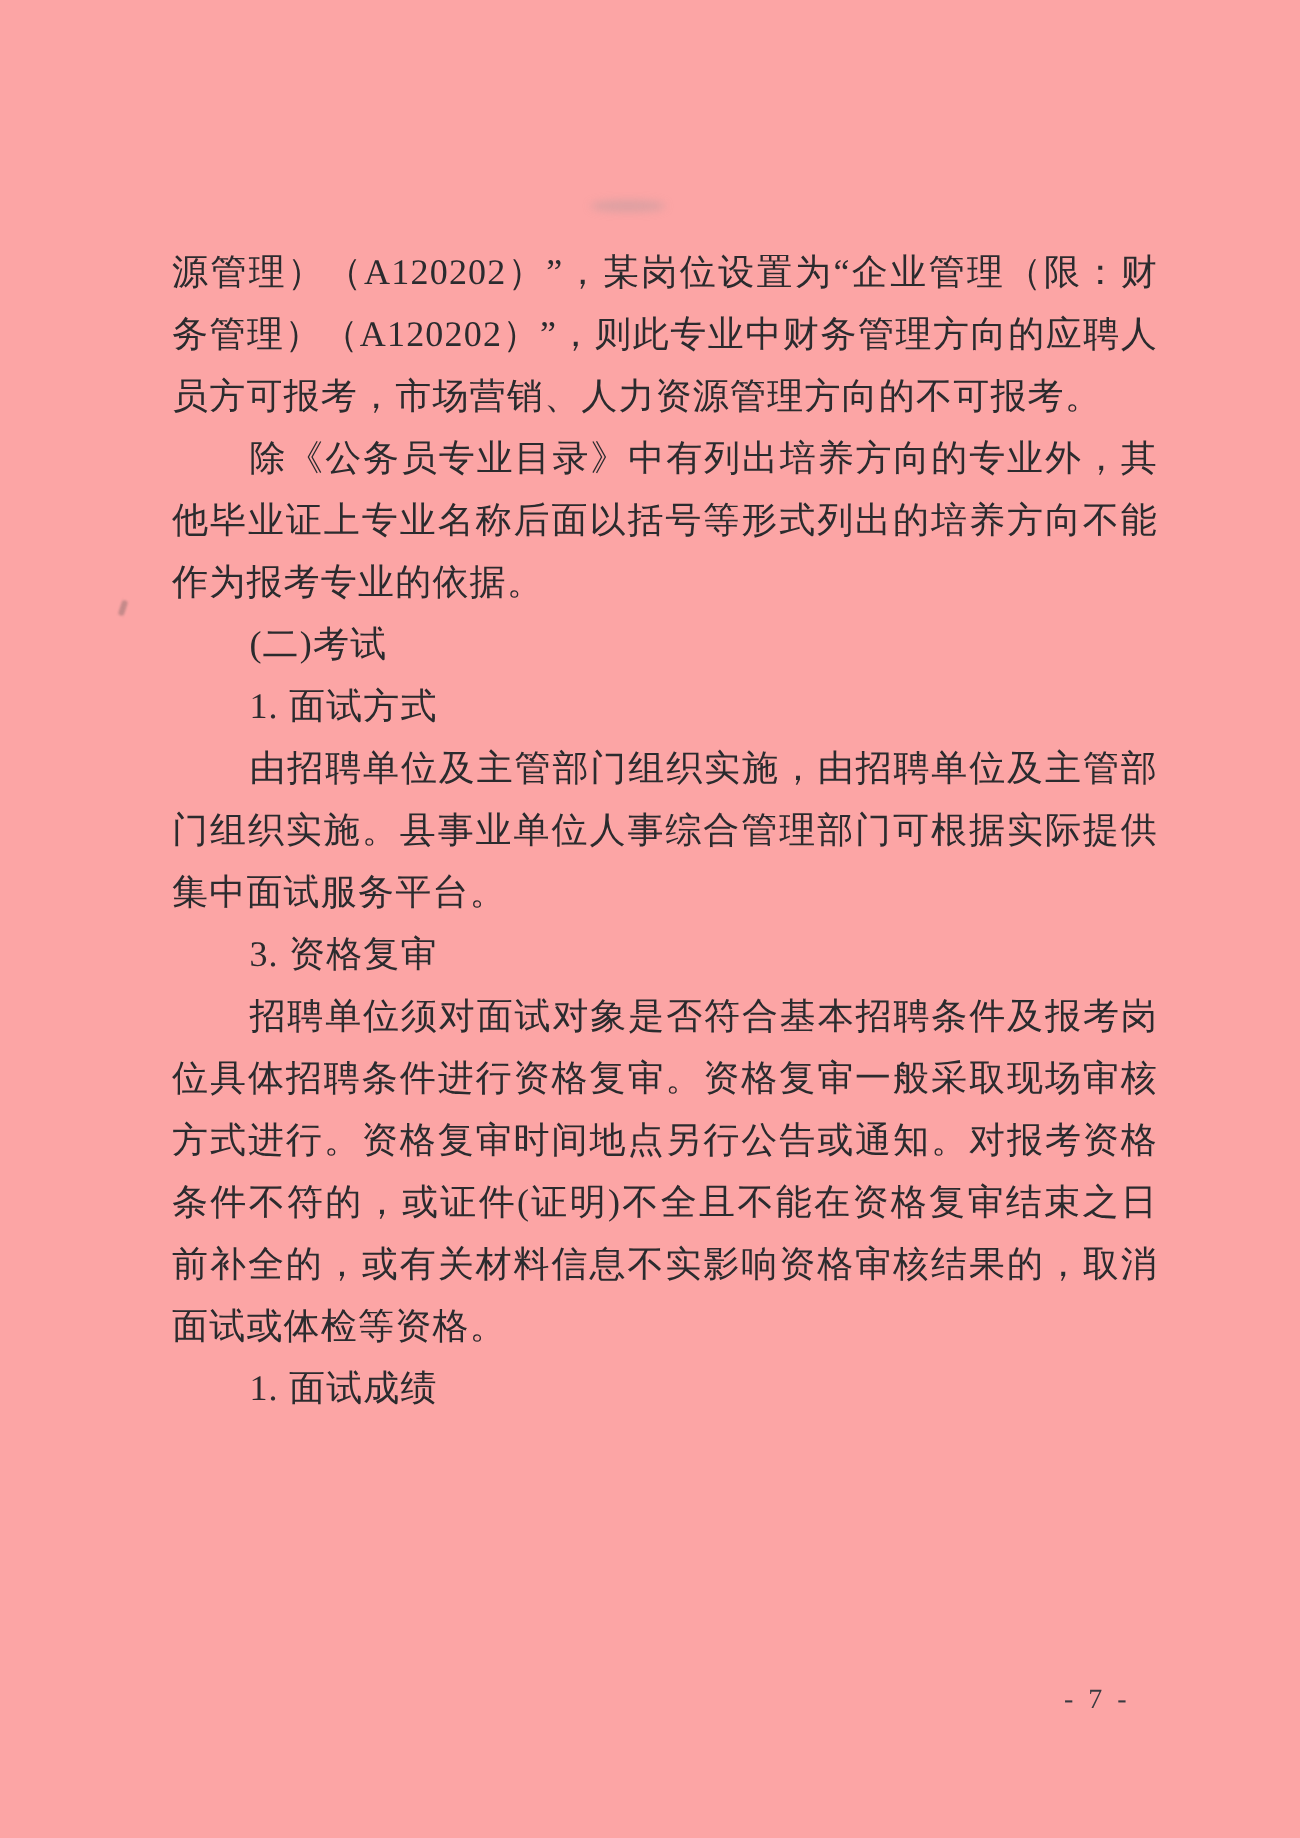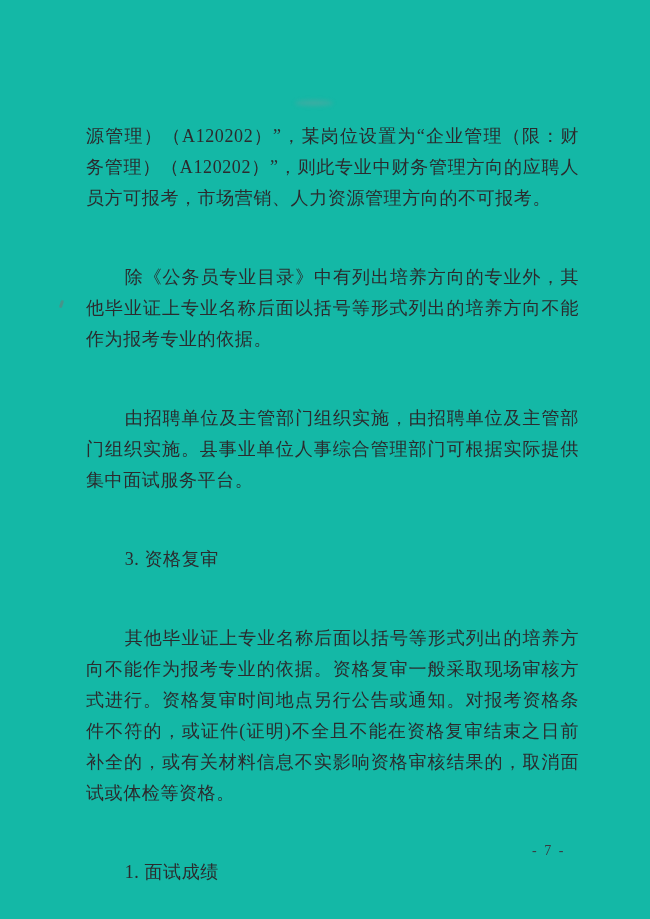--- a/index.html
+++ b/index.html
@@ -4,42 +4,41 @@
 <style>
   html, body {
     margin: 0;
     padding: 0;
     background: #ffffff;
   }
   .page {
     position: relative;
     width: 650px;
     height: 919px;
-    background: #14b8a6;
+    background: #fca5a5;
     overflow: hidden;
     font-family: "Liberation Serif", "DejaVu Serif", serif;
     color: #2b2b2e;
   }
   .content {
     position: absolute;
     left: 86px;
     top: 121px;
     width: 493px;
     font-size: 18px;
     line-height: 31px;
     text-align: justify;
     letter-spacing: 0.6px;
   }
   .content p {
     margin: 0;
     padding: 0;
   }
   .content p.indent {
     text-indent: 2.15em;
-    margin-top: 48px;
   }
   .page-number {
     position: absolute;
     left: 532px;
     top: 843px;
     font-size: 14px;
     letter-spacing: 2px;
     color: #3a3a40;
     white-space: nowrap;
   }
@@ -70,21 +69,23 @@
 <body>
 
 <div class="page">
 
   <div class="artifact-smudge"></div>
   <div class="artifact-speck"></div>
 
   <div class="content">
     <p>源管理）（A120202）”，某岗位设置为“企业管理（限：财务管理）（A120202）”，则此专业中财务管理方向的应聘人员方可报考，市场营销、人力资源管理方向的不可报考。</p>
     <p class="indent">除《公务员专业目录》中有列出培养方向的专业外，其他毕业证上专业名称后面以括号等形式列出的培养方向不能作为报考专业的依据。</p>
+    <p class="indent">(二)考试</p>
+    <p class="indent">1. 面试方式</p>
     <p class="indent">由招聘单位及主管部门组织实施，由招聘单位及主管部门组织实施。县事业单位人事综合管理部门可根据实际提供集中面试服务平台。</p>
     <p class="indent">3. 资格复审</p>
-    <p class="indent">其他毕业证上专业名称后面以括号等形式列出的培养方向不能作为报考专业的依据。资格复审一般采取现场审核方式进行。资格复审时间地点另行公告或通知。对报考资格条件不符的，或证件(证明)不全且不能在资格复审结束之日前补全的，或有关材料信息不实影响资格审核结果的，取消面试或体检等资格。</p>
+    <p class="indent">招聘单位须对面试对象是否符合基本招聘条件及报考岗位具体招聘条件进行资格复审。资格复审一般采取现场审核方式进行。资格复审时间地点另行公告或通知。对报考资格条件不符的，或证件(证明)不全且不能在资格复审结束之日前补全的，或有关材料信息不实影响资格审核结果的，取消面试或体检等资格。</p>
     <p class="indent">1. 面试成绩</p>
   </div>
 
   <div class="page-number">- 7 -</div>
 
 </div>
 
 </body></html>

